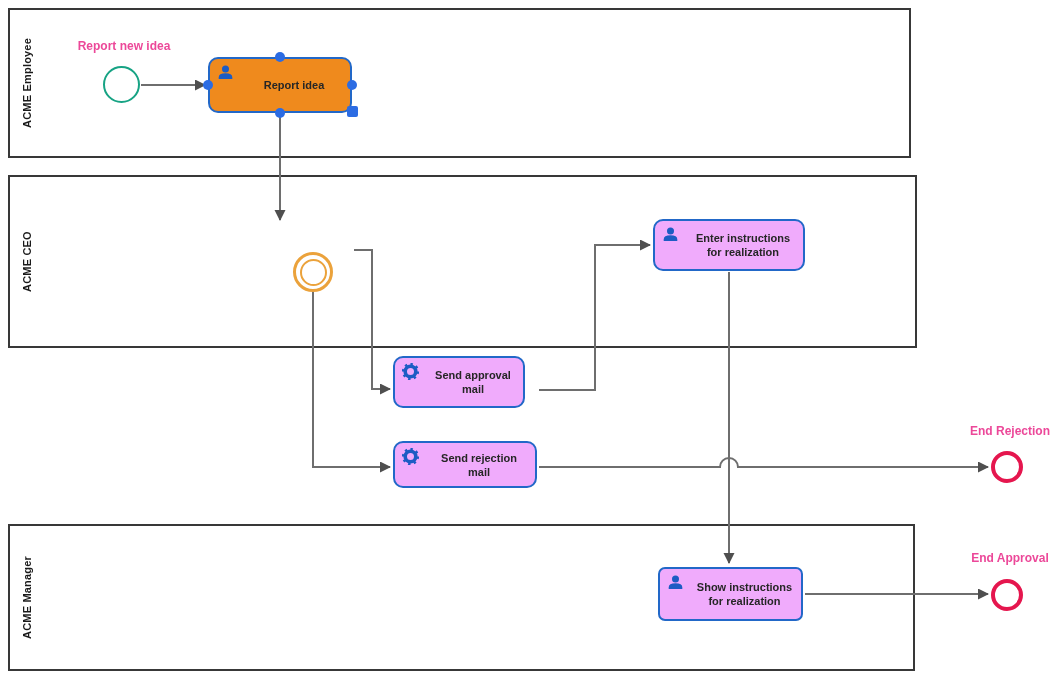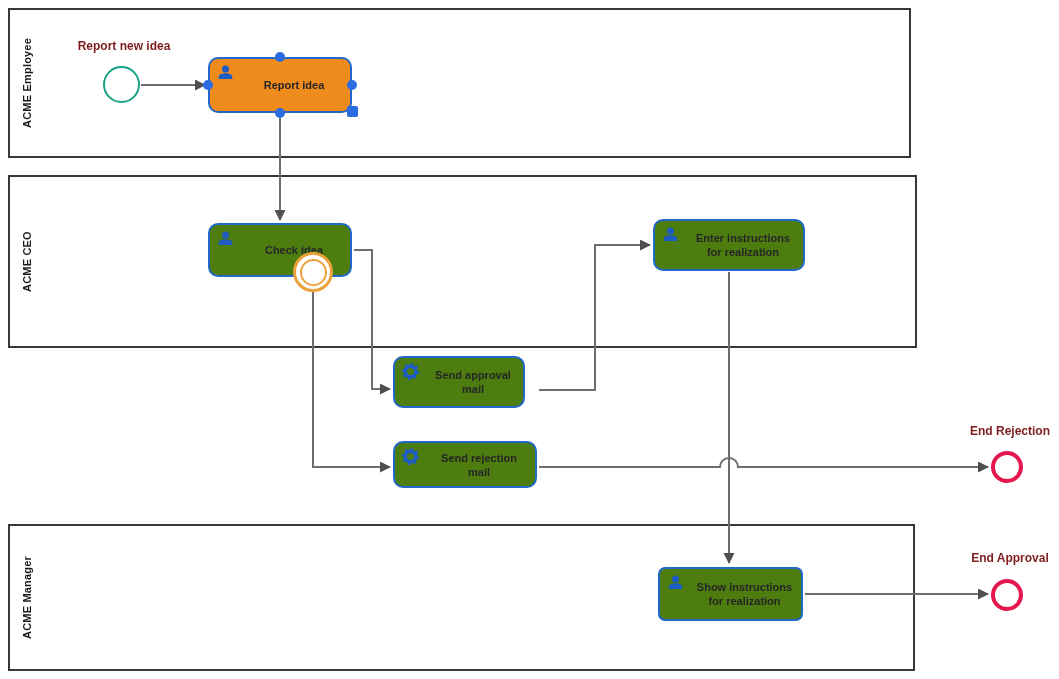--- a/index.html
+++ b/index.html
@@ -15,35 +15,35 @@
   .lane{position:absolute; border:2px solid var(--lane-border); background:#fff;}
   .lane-label{position:absolute; display:flex; align-items:center; justify-content:center;
     width:26px; writing-mode:vertical-rl; transform:rotate(180deg);
     font-size:11px; font-weight:700; color:#1a1a1a; letter-spacing:.2px; z-index:2;}
 
   svg.flows{position:absolute; left:0; top:0; z-index:3;}
   .flow{stroke:var(--flow); stroke-width:2; fill:none;}
   .arrow-tip{fill:var(--arrowhead);}
 
   .task{position:absolute; border:2px solid var(--task-border); border-radius:10px;
-    background:#4d7c0f; z-index:4;}
+    background:#f0abfc; z-index:4;}
   .task.selected{background:var(--task-fill-selected);}
   .task .icon{position:absolute; left:7px; top:5px; width:17px; height:17px; z-index:2;}
   .task .task-label{position:absolute; inset:0; display:flex; align-items:center; justify-content:center;
     padding-left:28px; text-align:center; font-size:11px; font-weight:700; line-height:14px;
     color:var(--text); white-space:pre-line;}
 
   .event{position:absolute; border-radius:50%; background:#fff; z-index:4;}
   .event.start{left:103px; top:66px; width:37px; height:37px; border:2.5px solid var(--start-event);}
   .event.end{width:32px; height:32px; border:4.5px solid var(--end-event);}
   .event.boundary{left:293px; top:252px; width:40px; height:40px; border:3px solid var(--boundary-event); z-index:5;}
   .event.boundary .inner{position:absolute; inset:3.5px; border:2.5px solid var(--boundary-event); border-radius:50%;}
 
   .float-label{position:absolute; width:140px; text-align:center; font-size:12px; font-weight:700;
-    color:#7f1d1d; z-index:4;}
+    color:#ec4899; z-index:4;}
 
   .handle{position:absolute; width:10px; height:10px; border-radius:50%; background:var(--handle); z-index:6;}
   .handle.square{width:11px; height:11px; border-radius:2px;}
 </style>
 </head>
 <body>
 
 <div id="canvas">
 
   <div class="lane" style="left:8px; top:8px; width:903px; height:150px;"></div>
@@ -82,29 +82,20 @@
     </svg>
     <span class="task-label">Report idea</span>
   </div>
 
   <div class="handle" style="left:275px; top:52px;"></div>
   <div class="handle" style="left:203px; top:80px;"></div>
   <div class="handle" style="left:347px; top:80px;"></div>
   <div class="handle" style="left:275px; top:108px;"></div>
   <div class="handle square" style="left:347px; top:106px;"></div>
 
-  <div class="task" style="left:208px; top:223px; width:144px; height:54px;">
-    <svg class="icon" viewBox="0 0 16 16">
-      <g fill="var(--icon-blue)">
-        <circle cx="8" cy="4.8" r="3.3"></circle>
-        <path d="M1.6 14 L1.6 12.6 Q1.6 8.8 8 8.8 Q14.4 8.8 14.4 12.6 L14.4 14 Z"></path>
-      </g>
-    </svg>
-    <span class="task-label">Check idea</span>
-  </div>
 
   <div class="event boundary">
     <div class="inner"></div>
   </div>
 
   <div class="task" style="left:393px; top:356px; width:132px; height:52px;">
     <svg class="icon" viewBox="0 0 16 16">
       <g fill="none" stroke="var(--icon-blue)">
         <circle cx="8" cy="8" r="5" stroke-width="3.4"></circle>
         <circle cx="8" cy="8" r="6.8" stroke-width="2.6" stroke-dasharray="2.2 3.1"></circle>

